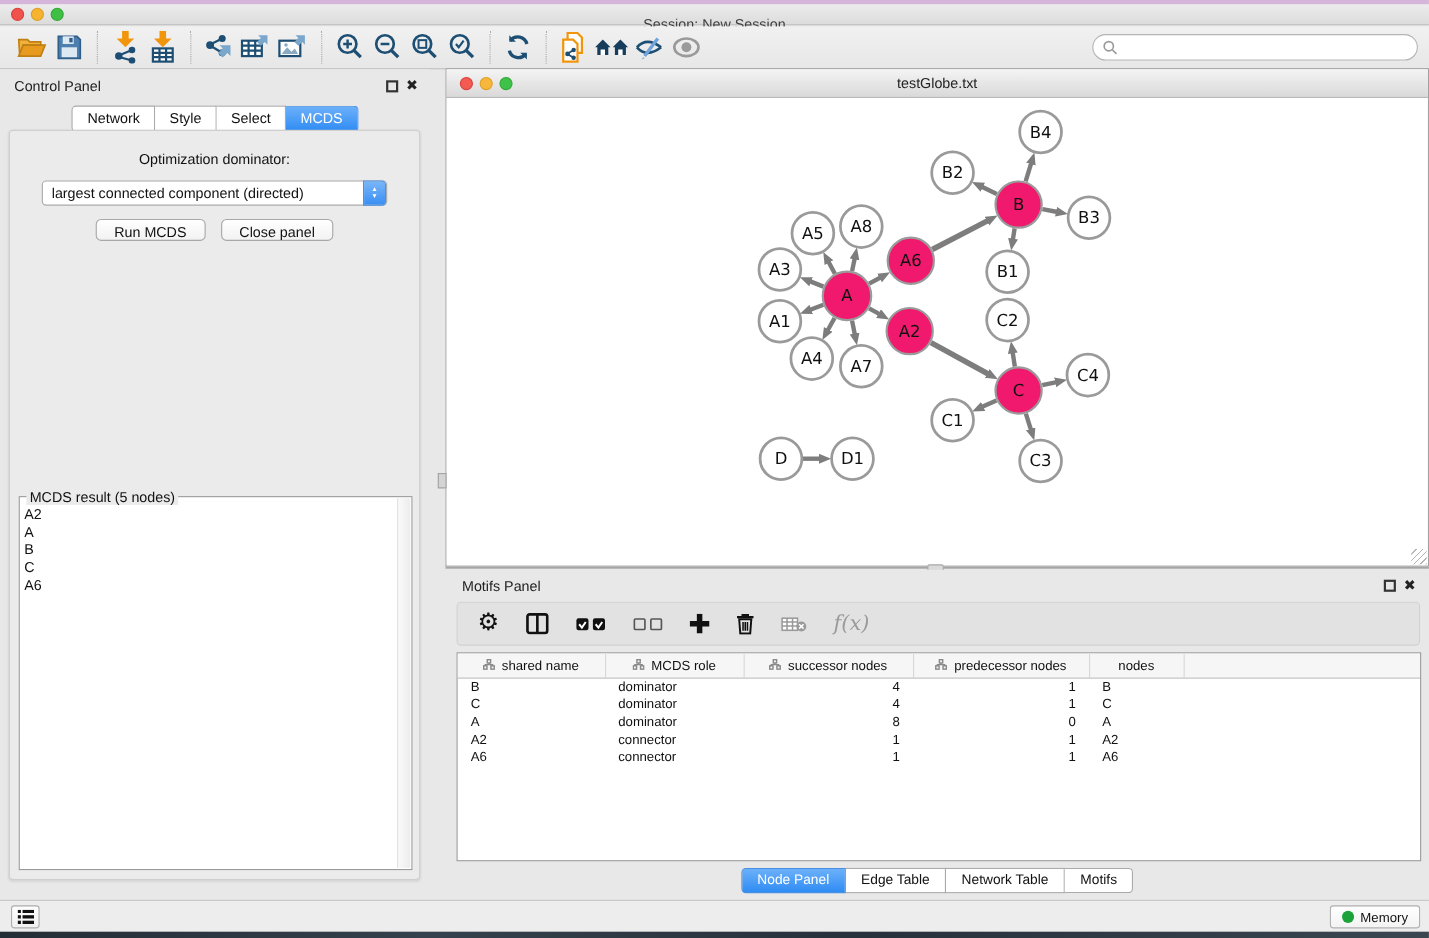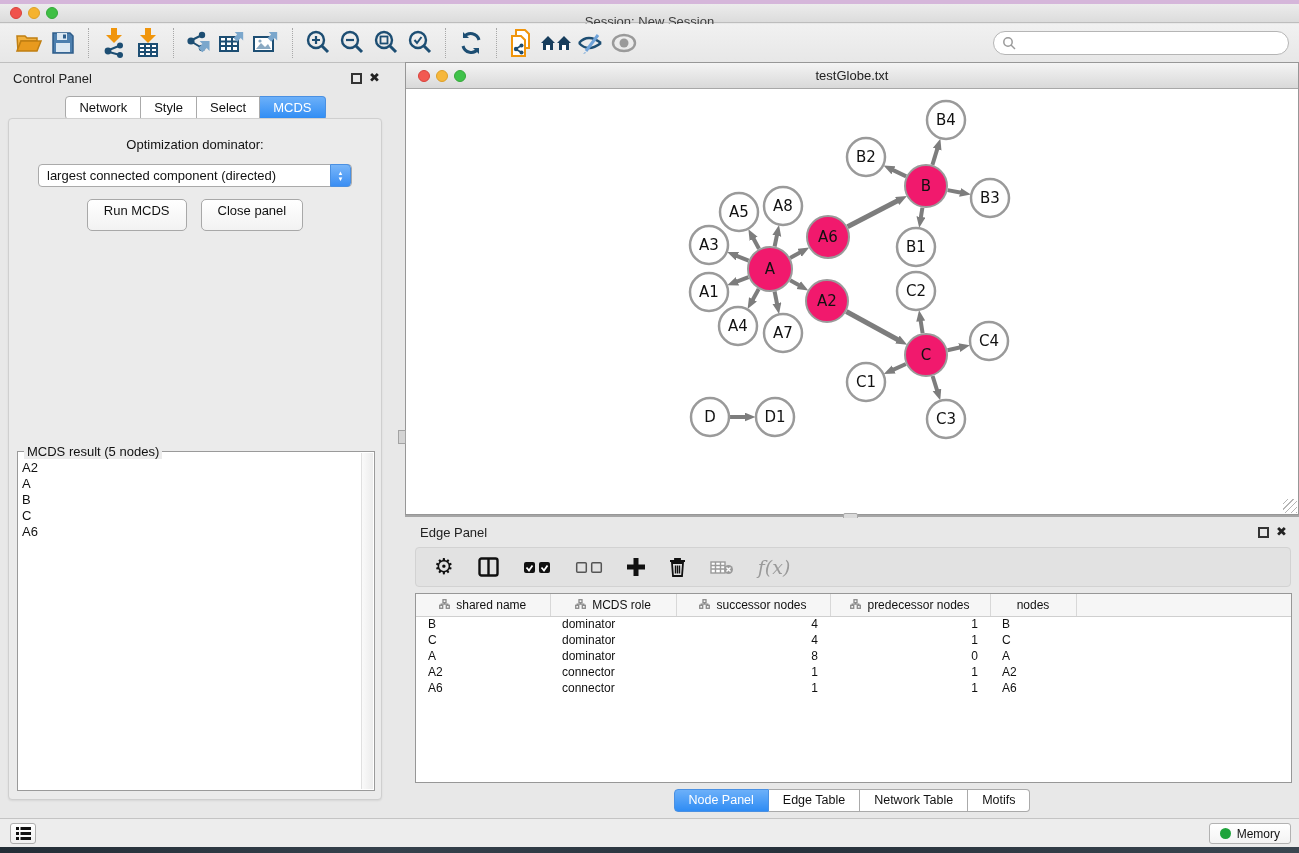--- a/index.html
+++ b/index.html
@@ -46,21 +46,21 @@
   .opt-label { margin-top:18px; text-align:center; font-size:13px; color:#111; }
   .combo { position:relative; margin:12px auto 0; width:314px; height:23px; background:#fff;
     border:1px solid #aaa; border-radius:4px; }
   .combo-text { position:absolute; left:8px; top:3px; font-size:13px; color:#111; white-space:nowrap; }
   .combo-btn { position:absolute; right:0; top:-1px; width:21px; height:23px;
     background:linear-gradient(#79b6f9,#3a8ef3); border-radius:0 4px 4px 0; border:1px solid #4a90e2;
     display:flex; flex-direction:column; align-items:center; justify-content:center; color:#fff; }
   .combo-btn span { font-size:6px; line-height:6px; }
   .btn-row { margin-top:12px; display:flex; justify-content:center; gap:14px; }
   .push-btn { font-size:13px; color:#111; background:linear-gradient(#ffffff,#f2f2f2);
-    border:1px solid #a8a8a8; border-radius:5px; padding:3px 16px 12px; cursor:default; }
+    border:1px solid #a8a8a8; border-radius:5px; padding:3px 16px 0; cursor:default; }
   .result-box { position:absolute; left:8px; top:332px; width:358px; height:340px;
     border:1px solid #9a9a9a; background:#fff; }
   .result-legend { position:absolute; top:-8px; left:6px; background:#ebebeb; padding:0 3px;
     font-size:13px; color:#111; }
   .result-list { position:absolute; left:4px; top:8px; right:14px; bottom:4px; overflow:hidden; }
   .result-item { font-size:13px; color:#111; line-height:16px; }
   .result-scroll { position:absolute; right:1px; top:1px; width:12px; bottom:1px;
     background:linear-gradient(90deg,#fafafa,#ececec); border-left:1px solid #e0e0e0; }
   
   .net-window { position:absolute; left:405px; top:62px; width:894px; height:453px;
@@ -380,21 +380,21 @@
       <circle cx="369" cy="328" r="19" fill="#ffffff" stroke="#9a9a9a" stroke-width="2.5"></circle>
       <text x="369" y="333" text-anchor="middle" font-family="DejaVu Sans, sans-serif" font-size="15" fill="#111">D1</text>
     </svg>
   <div class="resize-grip"></div>
 </div>
 <div class="v-handle"></div>
 <div class="h-divider"></div>
 <div class="h-handle"></div>
 
 <div class="table-panel">
-  <span class="tp-title">Edge Panel</span>
+  <span class="tp-title">Motifs Panel</span>
   <span class="float-icon tp-float"></span>
   <span class="close-icon tp-close">✖</span>
   <div class="tp-toolbar">
     <span class="tpi gear-glyph">⚙</span>
     <span class="tpi">
       <svg width="21" height="20" viewBox="0 0 21 20">
           <rect x="1.5" y="1.5" width="18" height="17" rx="2" fill="none" stroke="#111" stroke-width="2.4"></rect>
           <path d="M10.5 1.5v17" stroke="#111" stroke-width="2.4"></path>
         </svg>
     </span>

